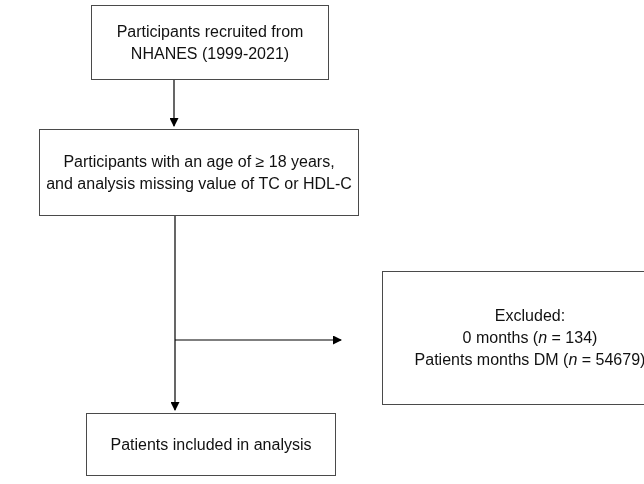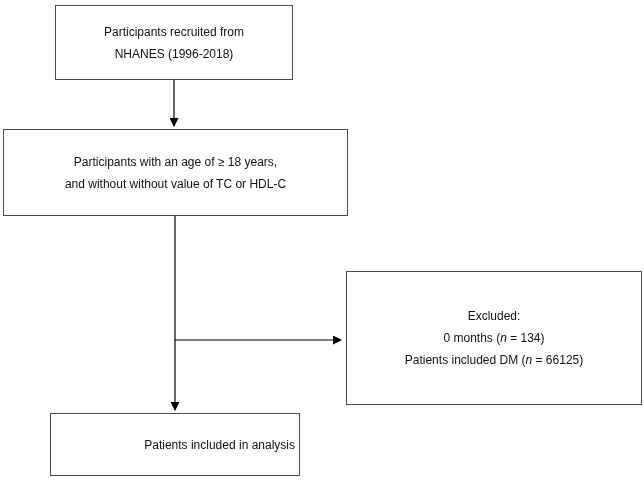--- a/index.html
+++ b/index.html
@@ -19,32 +19,33 @@
   .flow-box {
     position: absolute;
     box-sizing: border-box;
     background: #ffffff;
     border: 1px solid var(--border-color, #4a4a4a);
     display: flex;
     flex-direction: column;
     justify-content: center;
     align-items: center;
     text-align: center;
-    font-size: 12px;
+    font-size: 16px;
     line-height: 22px;
     padding: 13px 4px;
     z-index: 2;
+    margin-left: 36px;
   }
   .flow-box .line {
     white-space: nowrap;
   }
   #box-recruited { left: 55px;  top: 5px;   width: 238px; height: 75px; }
-  #box-eligible  { left: 3px;   top: 129px; width: 345px; height: 87px; }
+  #box-eligible  { left: 3px;   top: 129px; width: 320px; height: 87px; }
   #box-excluded  { left: 346px; top: 271px; width: 296px; height: 134px; }
-  #box-included  { left: 50px;  top: 413px; width: 250px; height: 63px; align-items: flex-end; }
+  #box-included  { left: 50px;  top: 413px; width: 250px; height: 63px; }
   .connectors {
     position: absolute;
     left: 0;
     top: 0;
     width: 644px;
     height: 484px;
     z-index: 1;
   }
   .connectors .arrow {
     stroke: var(--arrow-color, #000000);
@@ -67,31 +68,31 @@
         <path d="M0,0 L9,4.5 L0,9 Z"></path>
       </marker>
     </defs>
     <line class="arrow" x1="174" y1="80" x2="174" y2="126" marker-end="url(#arrowhead)"></line>
     <line class="arrow" x1="175" y1="216" x2="175" y2="410" marker-end="url(#arrowhead)"></line>
     <line class="arrow" x1="175" y1="340" x2="341" y2="340" marker-end="url(#arrowhead)"></line>
   </svg>
 
   <div class="flow-box" id="box-recruited">
       <div class="line"><span>Participants recruited from</span></div>
-      <div class="line"><span>NHANES (1996-2018)</span></div>
+      <div class="line"><span>NHANES (1999-2021)</span></div>
     </div>
 
   <div class="flow-box" id="box-eligible">
       <div class="line"><span>Participants with an age of ≥ 18 years,</span></div>
-      <div class="line"><span>and without without value of TC or HDL-C</span></div>
+      <div class="line"><span>and analysis missing value of TC or HDL-C</span></div>
     </div>
 
   <div class="flow-box" id="box-excluded">
       <div class="line"><span>Excluded:</span></div>
       <div class="line"><span>0 months (</span><span style="font-style: italic;">n</span><span> = 134)</span></div>
-      <div class="line"><span>Patients included DM (</span><span style="font-style: italic;">n</span><span> = 66125)</span></div>
+      <div class="line"><span>Patients months DM (</span><span style="font-style: italic;">n</span><span> = 54679)</span></div>
     </div>
 
   <div class="flow-box" id="box-included">
       <div class="line"><span>Patients included in analysis</span></div>
     </div>
 
 </div>
 
 </body></html>

